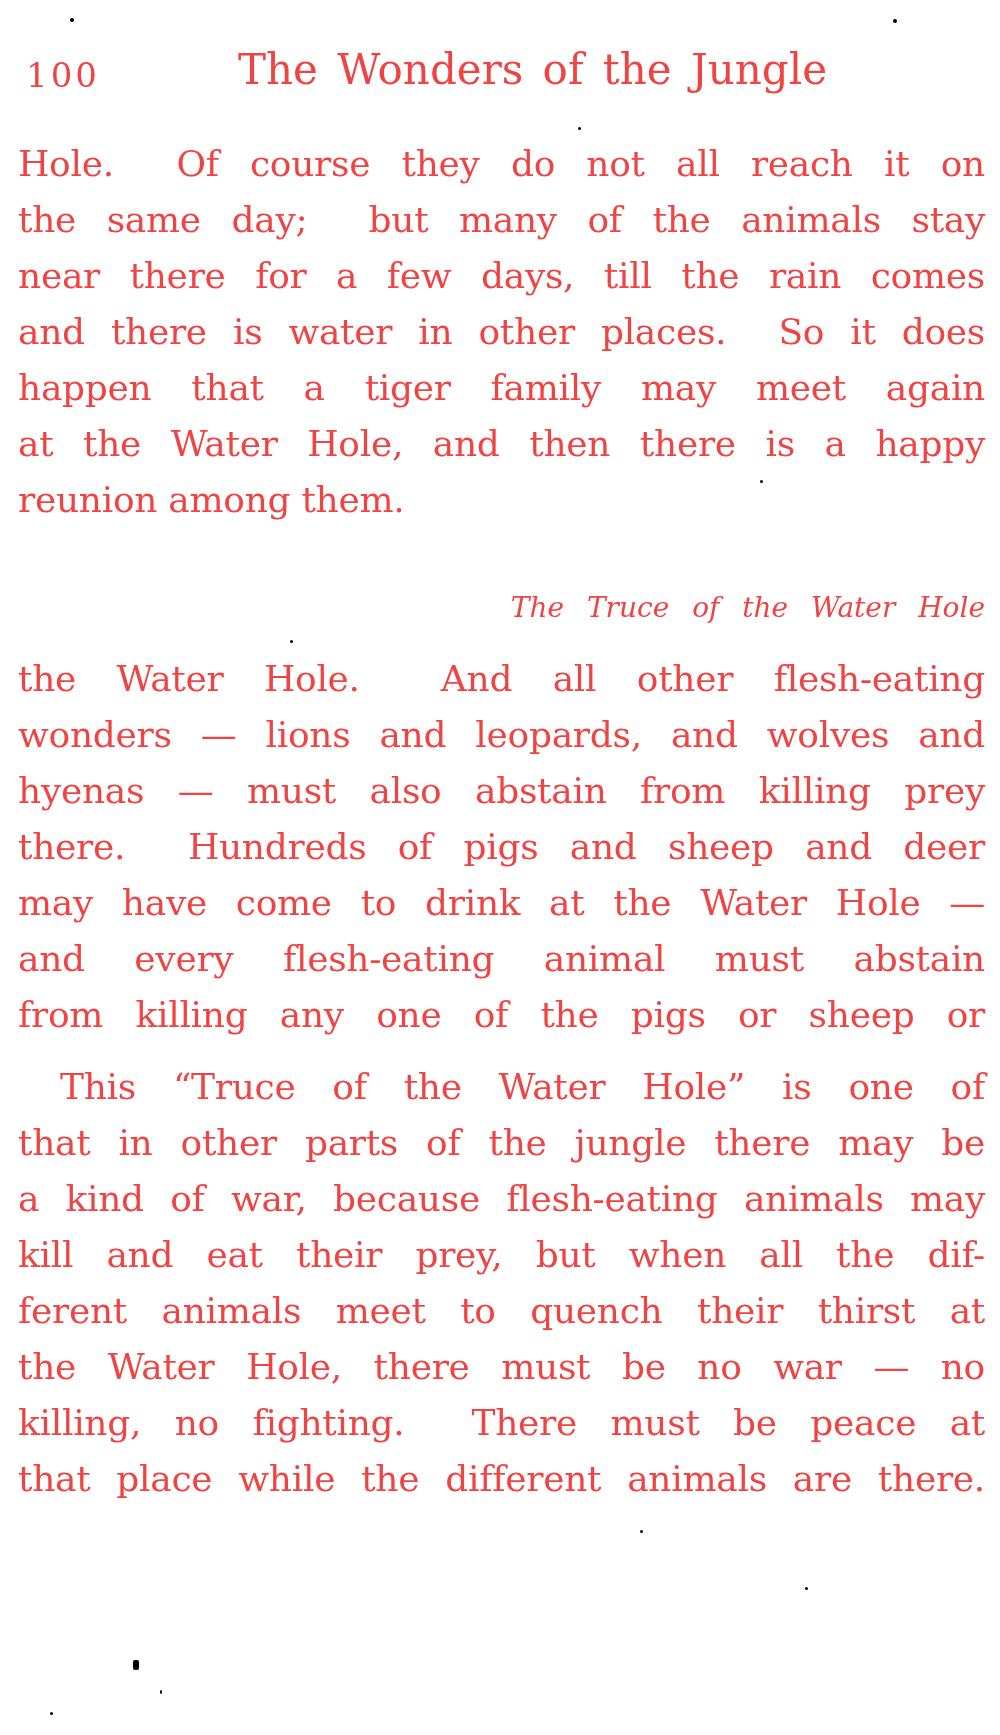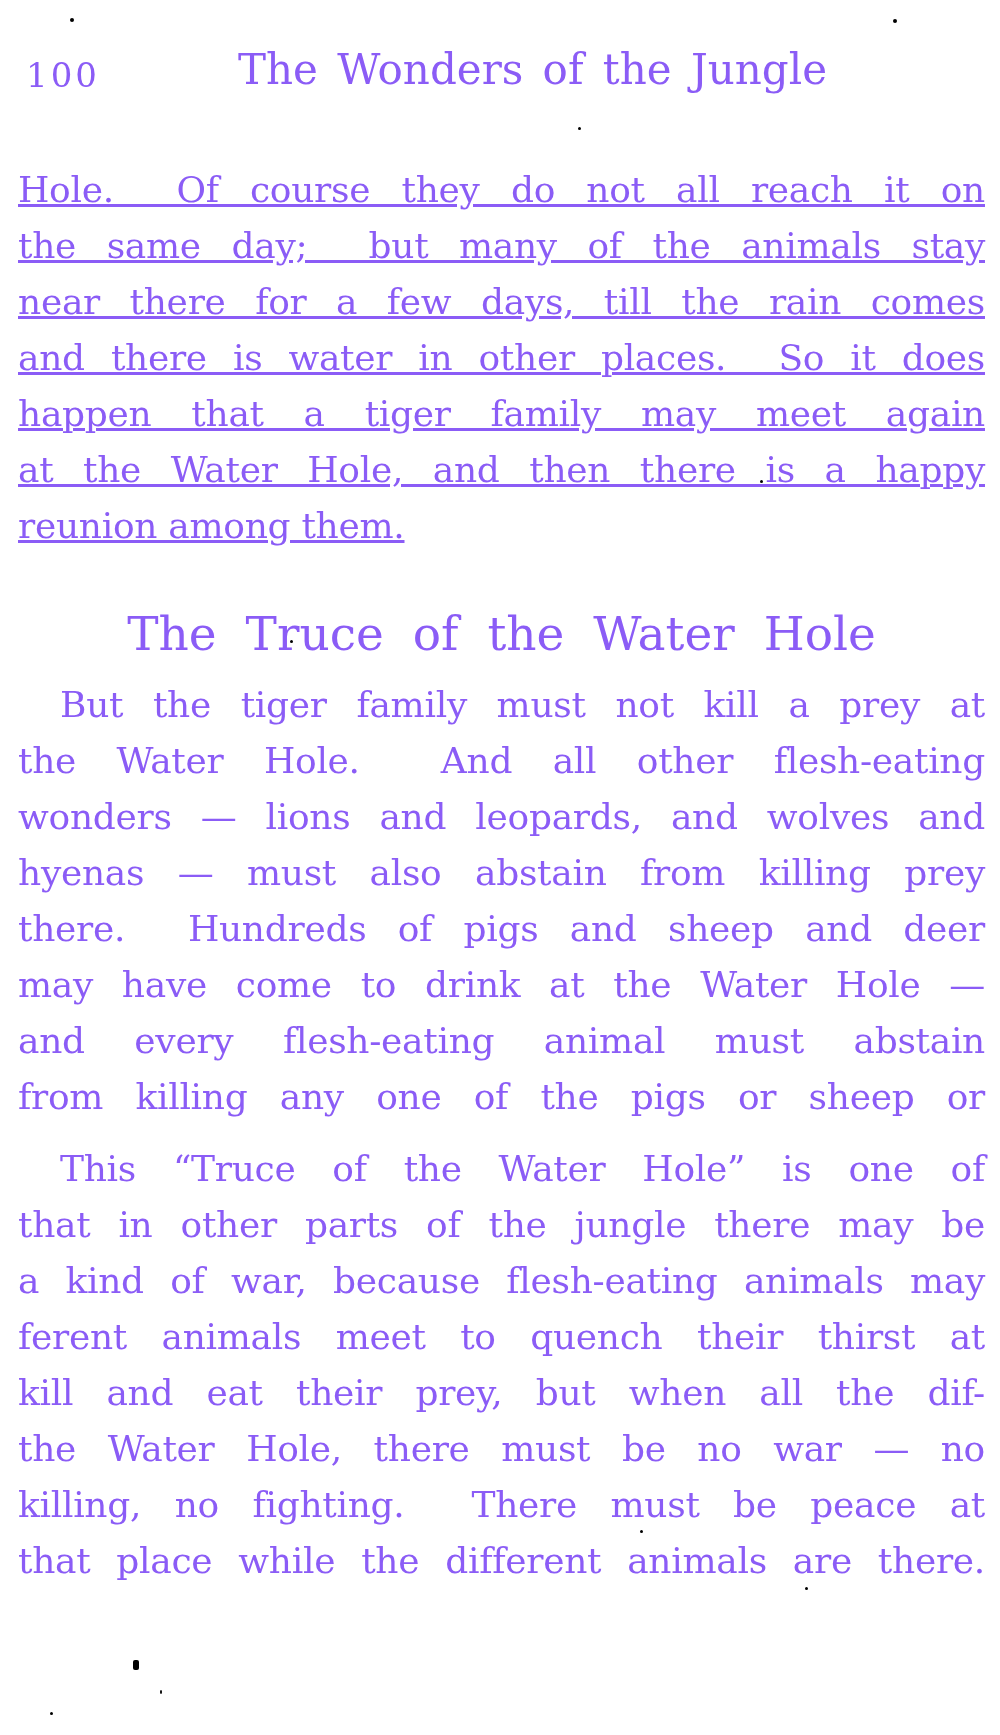--- a/index.html
+++ b/index.html
@@ -5,21 +5,21 @@
   html, body {
     margin: 0;
     padding: 0;
     background: #ffffff;
   }
   .page {
     position: relative;
     width: 1000px;
     height: 1735px;
     background: #ffffff;
-    color: #8b5cf6;
+    color: #ef4444;
     font-family: "DejaVu Serif", "Liberation Serif", serif;
     overflow: hidden;
   }
   .content {
     padding: 0 15px 0 18px;
   }
   
   .header {
     position: relative;
     margin-top: 46px;
@@ -43,25 +43,26 @@
     white-space: nowrap;
     font-size: 42px;
     line-height: 48px;
     word-spacing: 6px;
     margin-left: 31px;
   }
   
   .para {
     position: relative;
   }
-  .para-1 { margin-top: 68px; text-decoration: underline; }
+  .para-1 { margin-top: 42px; }
   .section-heading {
     margin-top: 56px;
-    text-align: center;
-    font-size: 47px;
+    text-align: right;
+    font-style: italic;
+    font-size: 28px;
     line-height: 48px;
     word-spacing: 14px;
   }
   .para-2 { margin-top: 19px; }
   .para-3 { margin-top: 16px; }
   .line {
     font-size: 36px;
     line-height: 56px;
     letter-spacing: -0.3px;
     text-align: justify;
@@ -99,36 +100,35 @@
         <div class="line">near there for a few days, till the rain comes</div>
         <div class="line">and there is water in other places. &nbsp;So it does</div>
         <div class="line">happen that a tiger family may meet again</div>
         <div class="line">at the Water Hole, and then there is a happy</div>
         <div class="line last">reunion among them.</div>
       </div>
 
     <div class="section-heading">The Truce of the Water Hole</div>
 
     <div class="para para-2">
-        <div class="line indent">But the tiger family must not kill a prey at</div>
         <div class="line">the Water Hole. &nbsp;And all other flesh-eating</div>
         <div class="line">wonders — lions and leopards, and wolves and</div>
         <div class="line">hyenas — must also abstain from killing prey</div>
         <div class="line">there. &nbsp;Hundreds of pigs and sheep and deer</div>
         <div class="line">may have come to drink at the Water Hole —</div>
         <div class="line">and every flesh-eating animal must abstain</div>
         <div class="line">from killing any one of the pigs or sheep or</div>
       </div>
 
     <div class="para para-3">
         <div class="line indent">This “Truce of the Water Hole” is one of</div>
         <div class="line">that in other parts of the jungle there may be</div>
         <div class="line">a kind of war, because flesh-eating animals may</div>
+        <div class="line">kill and eat their prey, but when all the dif-</div>
         <div class="line">ferent animals meet to quench their thirst at</div>
-        <div class="line">kill and eat their prey, but when all the dif-</div>
         <div class="line">the Water Hole, there must be no war — no</div>
         <div class="line">killing, no fighting. &nbsp;There must be peace at</div>
         <div class="line">that place while the different animals are there.</div>
       </div>
 
   </div>
 
   <div class="speck" style="left:70px;  top:18px;   width:4px; height:4px;"></div>
   <div class="speck" style="left:893px; top:19px;   width:4px; height:4px;"></div>
   <div class="speck" style="left:578px; top:127px;  width:3px; height:3px;"></div>

